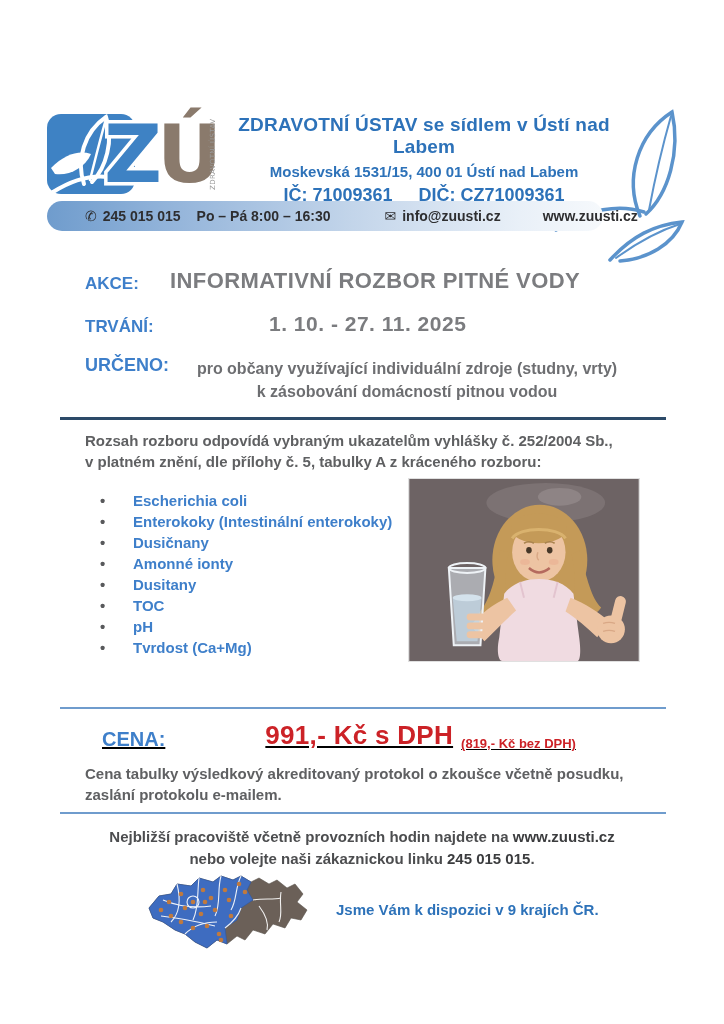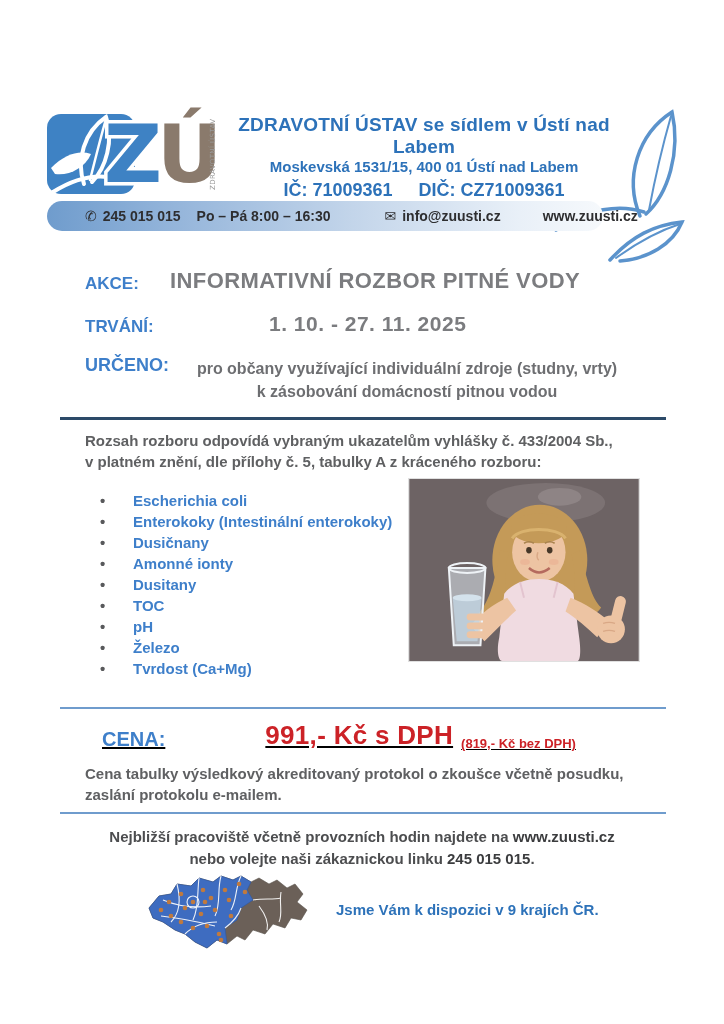--- a/index.html
+++ b/index.html
@@ -3,21 +3,21 @@
 <meta charset="utf-8">
 <style>
   html,body{margin:0;padding:0;}
   body{background:#e9e9e9;font-family:"Liberation Sans",sans-serif;}
   .page{position:relative;width:724px;height:1024px;background:#ffffff;margin:0 auto;overflow:hidden;}
 
   
   .logo{position:absolute;left:44px;top:104px;}
   .header-text{position:absolute;left:218px;top:114px;width:412px;text-align:center;color:#2d72b9;}
   .org-name{font-size:19px;font-weight:700;letter-spacing:.2px;}
-  .org-address{font-size:15px;font-weight:700;}
+  .org-address{font-size:15px;font-weight:700;margin-top:5px;}
   .org-ids{font-size:18px;font-weight:700;margin-top:5px;display:flex;justify-content:center;gap:26px;}
   .contact-bar{position:absolute;left:47px;top:201px;width:556px;height:30px;border-radius:15px;
     background:linear-gradient(90deg,#6f9ccd 0%,#93b4da 22%,#c3d5ea 55%,#e9f0f8 85%,#f6f9fc 100%);
     display:flex;align-items:center;gap:0;color:#2e2e30;font-size:14px;font-weight:700;}
   .contact-bar .item{white-space:nowrap;}
   .contact-bar .phone-wrap{margin-left:38px;display:flex;align-items:center;gap:6px;}
   .contact-bar .hours{margin-left:16px;}
   .contact-bar .mail-wrap{margin-left:54px;display:flex;align-items:center;gap:6px;}
   .contact-bar .web{margin-left:42px;}
   .icon-glyph{font-weight:400;font-size:14px;}
@@ -121,33 +121,32 @@
 
   <div class="row-label urceno-label">URČENO:</div>
   <div class="urceno-value">
     <div>pro občany využívající individuální zdroje (studny, vrty)</div>
     <div>k zásobování domácností pitnou vodou</div>
   </div>
 
   <div class="divider-dark d1"></div>
 
   <div class="intro">
-    <div>Rozsah rozboru odpovídá vybraným ukazatelům vyhlášky č. 433/2004 Sb.,</div>
+    <div>Rozsah rozboru odpovídá vybraným ukazatelům vyhlášky č. 252/2004 Sb.,</div>
     <div>v platném znění, dle přílohy č. 5, tabulky A z kráceného rozboru:</div>
   </div>
 
   <ul class="param-list">
     <li>Escherichia coli</li>
     <li>Enterokoky (Intestinální enterokoky)</li>
     <li>Dusičnany</li>
     <li>Amonné ionty</li>
     <li>Dusitany</li>
     <li>TOC</li>
     <li>pH</li>
-    <li>Železo</li>
     <li>Tvrdost (Ca+Mg)</li>
   </ul>
 
   <svg class="photo" viewBox="0 0 232 184">
     <rect width="232" height="184" fill="#6d6364"></rect>
     <ellipse cx="138" cy="24" rx="60" ry="20" fill="#7c7273"></ellipse>
     <ellipse cx="152" cy="18" rx="22" ry="9" fill="#8e8485"></ellipse>
 
     <ellipse cx="132" cy="82" rx="48" ry="56" fill="#c49a58"></ellipse>
     <path d="M92 72 C86 104 82 122 70 136 C80 146 94 142 100 130 C96 108 96 88 101 74 Z" fill="#c49a58"></path>

